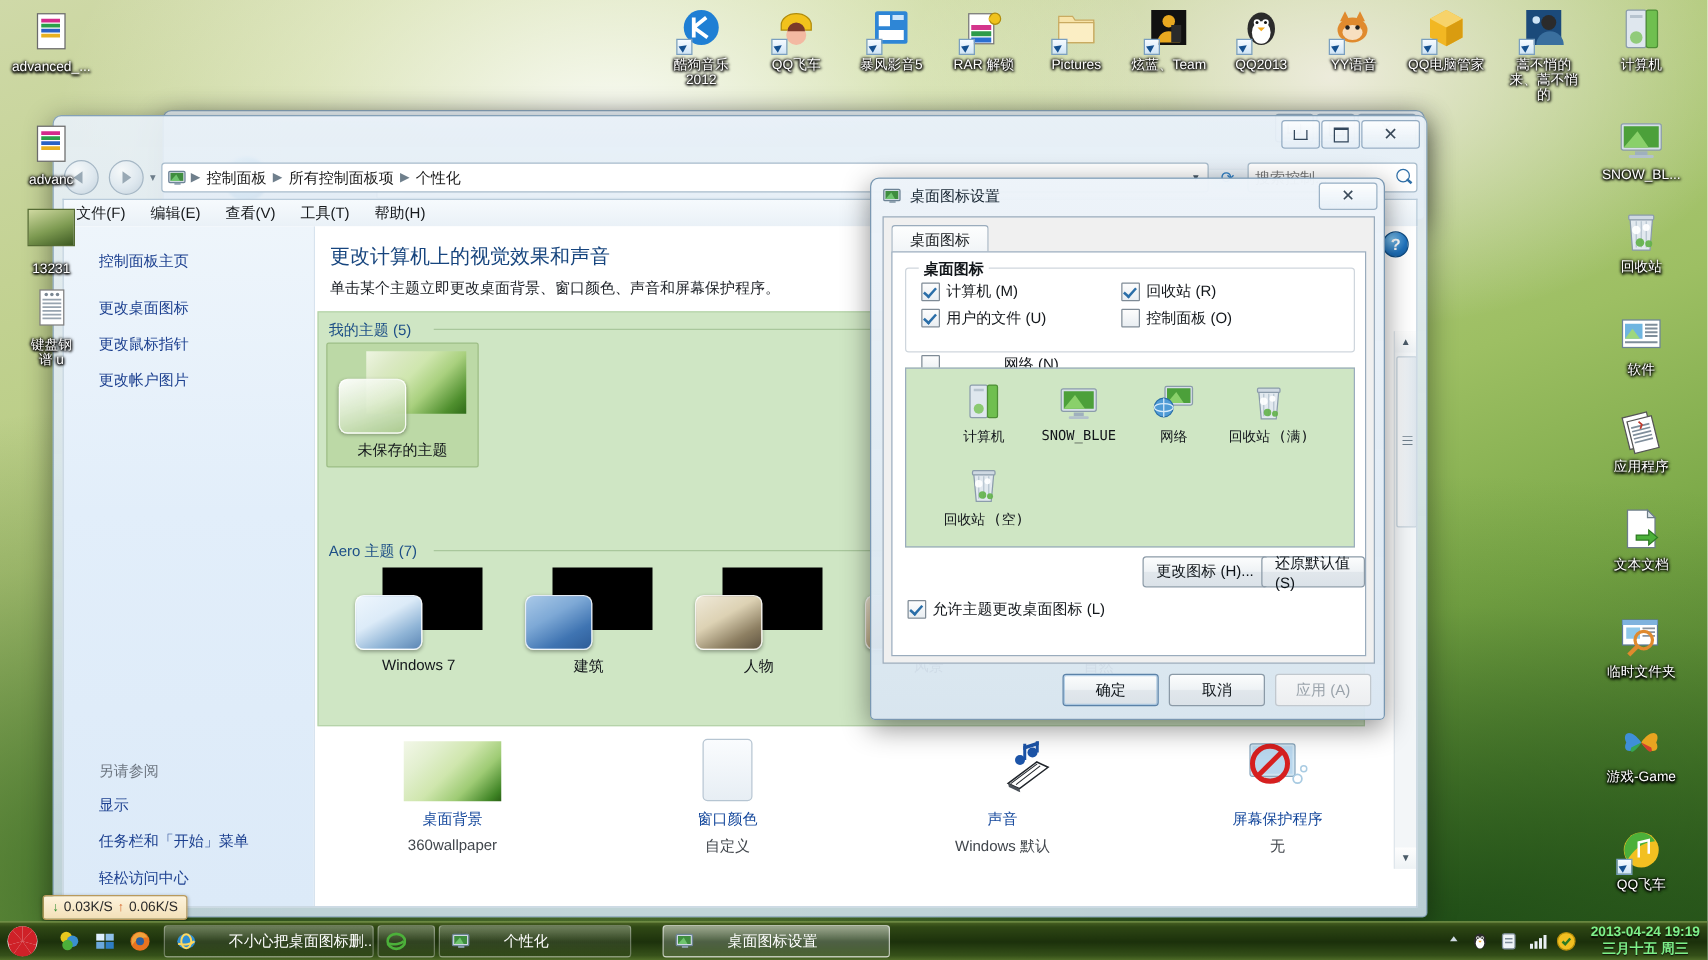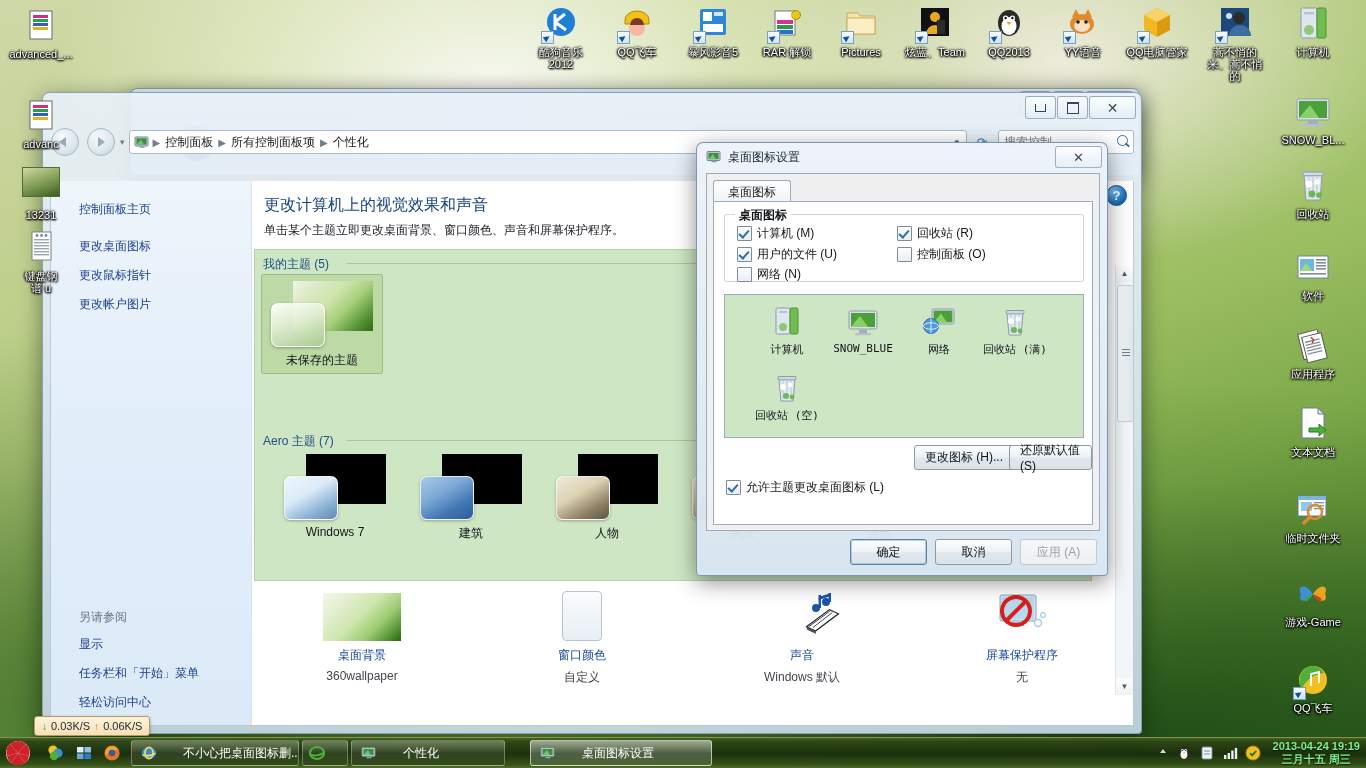--- a/index.html
+++ b/index.html
@@ -351,20 +351,27 @@
       <span class="crumb">个性化</span>
       <span class="addr-caret">▾</span>
     </div>
     <div class="refresh">⟳</div>
     <div class="searchbox">
       <input placeholder="搜索控制..." style="">
       <span class="mag"></span>
     </div>
   </div>
 
+  <div class="cp-menubar">
+    <span class="menuitem">文件(F)</span>
+    <span class="menuitem">编辑(E)</span>
+    <span class="menuitem">查看(V)</span>
+    <span class="menuitem">工具(T)</span>
+    <span class="menuitem">帮助(H)</span>
+  </div>
 
   <div class="cp-body">
 
     <div class="cp-left">
       <a class="home" href="#">控制面板主页</a>
       <a href="#">更改桌面图标</a>
       <a href="#">更改鼠标指针</a>
       <a href="#">更改帐户图片</a>
       <div class="see-also">
         <div class="hdr">另请参阅</div>
@@ -522,21 +529,21 @@
           <span class="cap">桌面图标</span>
 
           <div class="cbrow" style="left:12px;top:10px;">
             <span class="cb checked"></span>
             <span>计算机 (M)</span>
           </div>
           <div class="cbrow" style="left:12px;top:31px;">
             <span class="cb checked"></span>
             <span>用户的文件 (U)</span>
           </div>
-          <div class="cbrow" style="left:12px;top:51px;">
+          <div class="cbrow" style="left:12px;top:68px;gap:46px;">
             <span class="cb"></span>
             <span>网络 (N)</span>
           </div>
           <div class="cbrow" style="left:172px;top:10px;">
             <span class="cb checked"></span>
             <span>回收站 (R)</span>
           </div>
           <div class="cbrow" style="left:172px;top:31px;">
             <span class="cb"></span>
             <span>控制面板 (O)</span>

